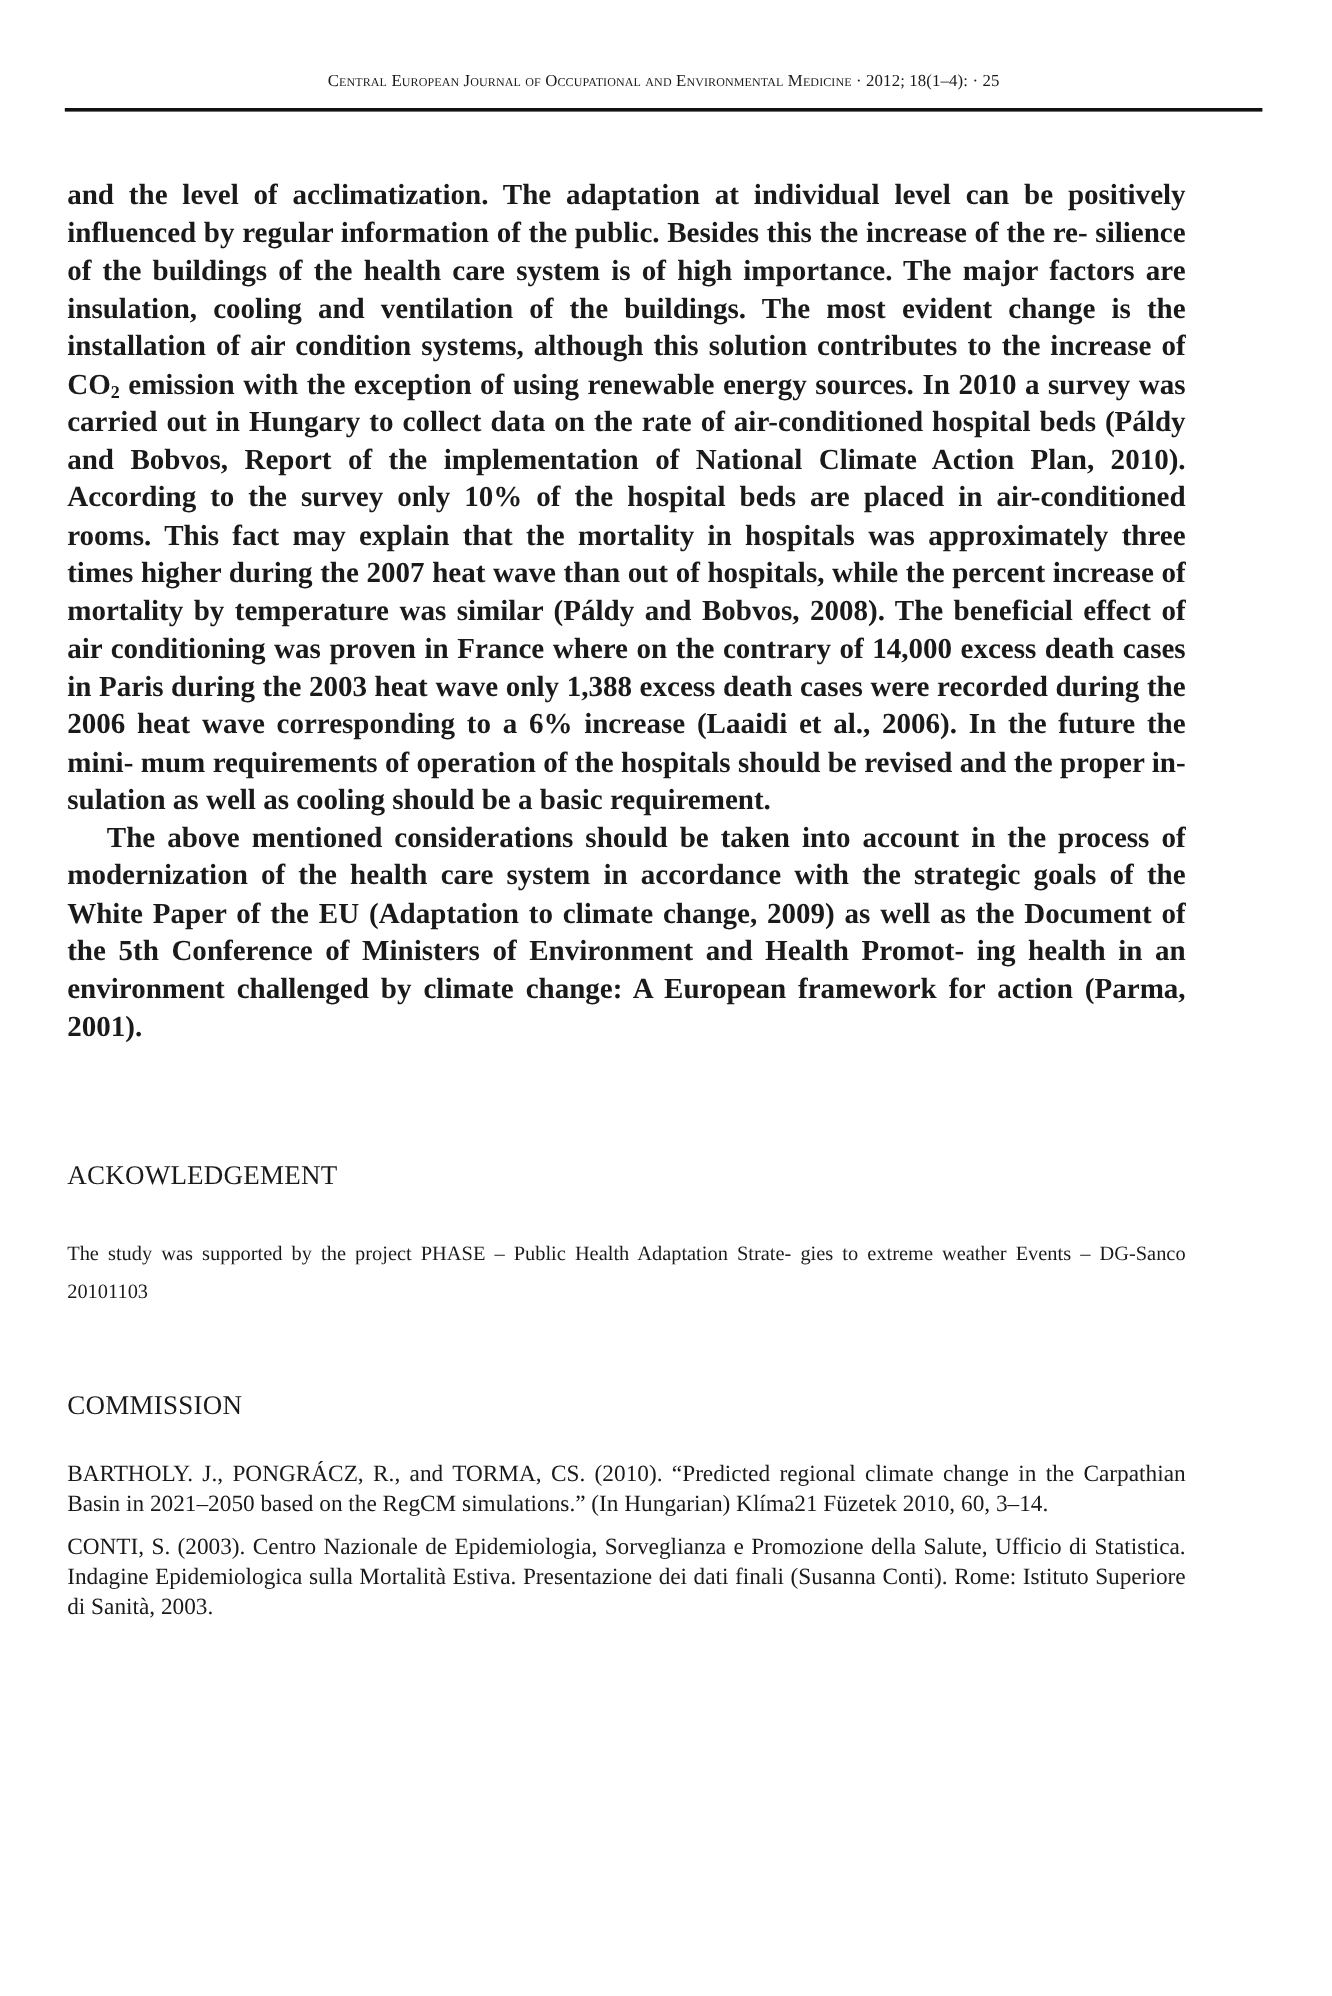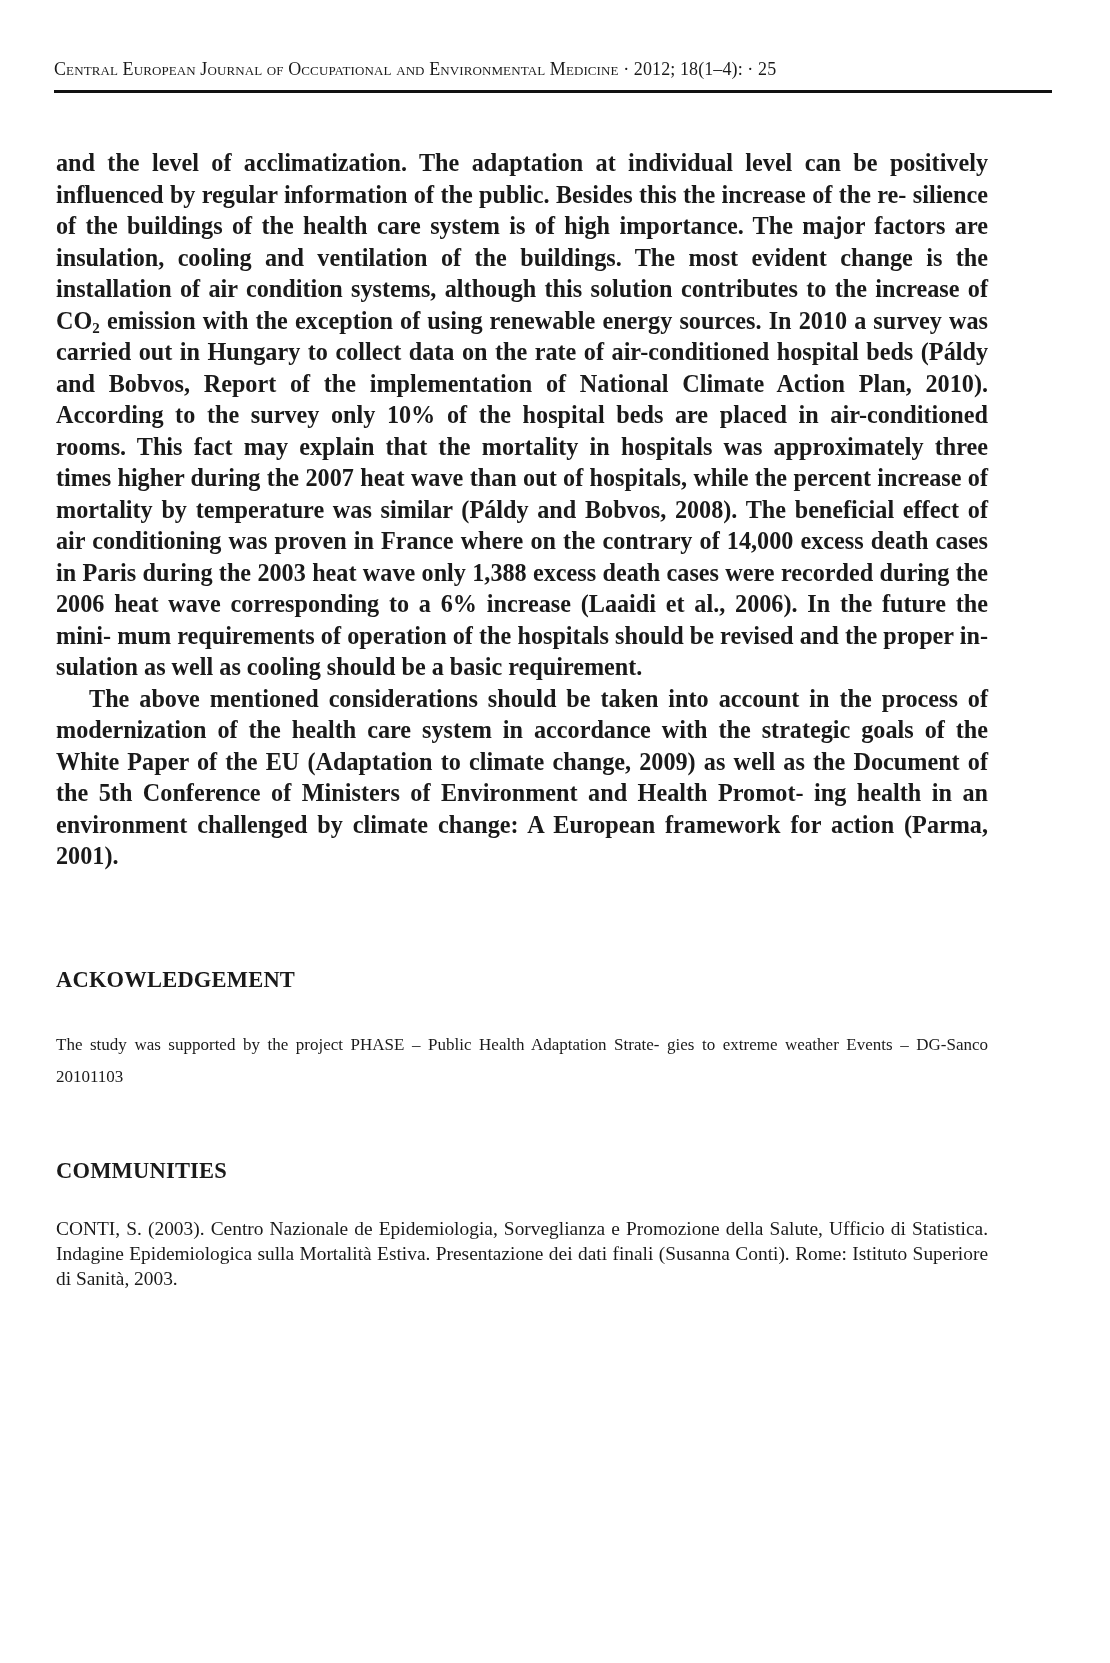--- a/index.html
+++ b/index.html
@@ -13,22 +13,22 @@
       position: relative;
       overflow: hidden;
       color: #1a1a1a;
       font-family: "Liberation Serif", "DejaVu Serif", serif;
     }
     .running-head {
       position: absolute;
       left: 54px;
       top: 56px;
       width: 998px;
-      text-align: left;
-      font-size: 18px;
+      text-align: center;
+      font-size: 14px;
       letter-spacing: 0.1px;
       font-variant: small-caps;
       line-height: 26px;
       white-space: nowrap;
     }
     .head-rule {
       position: absolute;
       left: 54px;
       top: 90px;
       width: 998px;
@@ -53,21 +53,21 @@
       text-indent: 33px;
     }
     .body-text sub {
       font-size: 15px;
       line-height: 0;
       vertical-align: -4px;
     }
     .section-heading {
       position: absolute;
       left: 56px;
-      font-weight: bold;
+      font-weight: normal;
       font-size: 22.5px;
       letter-spacing: 0.2px;
       line-height: 28px;
     }
     #ack-heading { top: 966px; }
     #ref-heading { top: 1157px; }
     .ack-text {
       position: absolute;
       left: 56px;
       top: 1029px;
@@ -125,20 +125,25 @@
     <span>for action (Parma, 2001).</span>
   </p>
 </div>
 
 <div class="section-heading" id="ack-heading">ACKOWLEDGEMENT</div>
 <div class="ack-text">
   <span>The study was supported by the project PHASE – Public Health Adaptation Strate-</span>
   <span>gies to extreme weather Events – DG-Sanco 20101103</span>
 </div>
 
-<div class="section-heading" id="ref-heading">COMMUNITIES</div>
+<div class="section-heading" id="ref-heading">COMMISSION</div>
 <div class="references">
+  <p class="ref-item">
+    <span>BARTHOLY. J., PONGRÁCZ, R., and TORMA, CS. (2010). “Predicted regional climate change in</span>
+    <span>the Carpathian Basin in 2021–2050 based on the RegCM simulations.” (In Hungarian) Klíma21</span>
+    <span>Füzetek 2010, 60, 3–14.</span>
+  </p>
   <p class="ref-item">
     <span>CONTI, S. (2003). Centro Nazionale de Epidemiologia, Sorveglianza e Promozione della Salute,</span>
     <span>Ufficio di Statistica. Indagine Epidemiologica sulla Mortalità Estiva. Presentazione dei dati finali</span>
     <span>(Susanna Conti). Rome: Istituto Superiore di Sanità, 2003.</span>
   </p>
 </div>
 
 </body></html>

